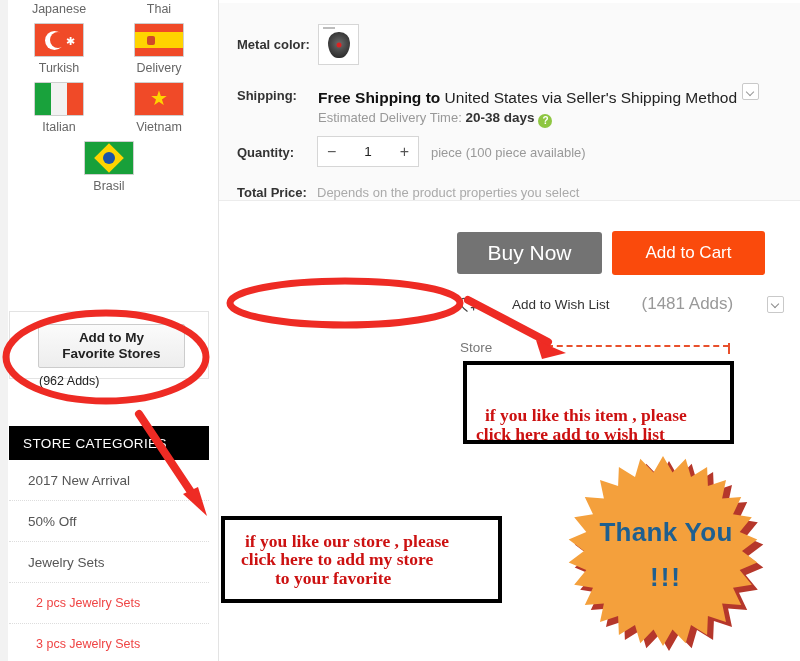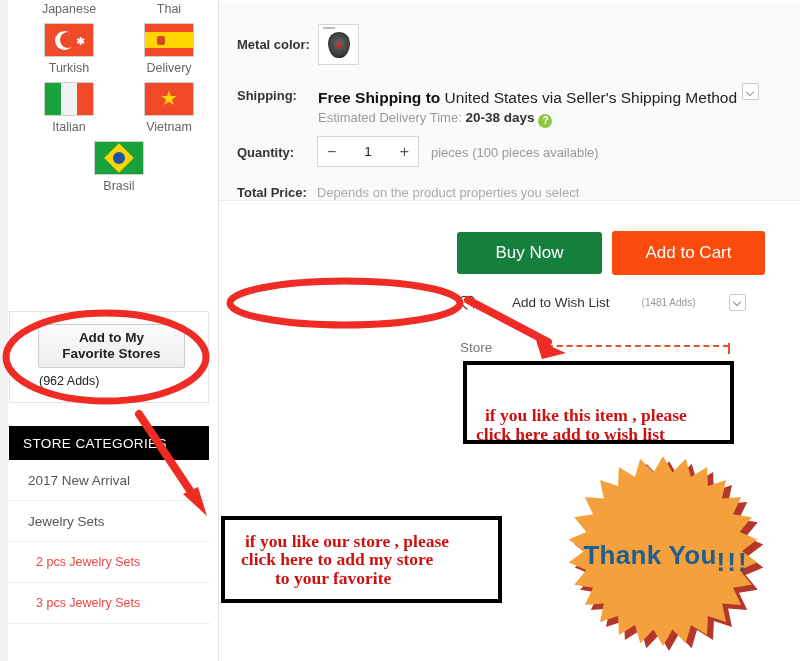--- a/index.html
+++ b/index.html
@@ -13,21 +13,21 @@
   }
   #root{position:relative;width:800px;height:661px;}
 
   
   .sidebar{position:absolute;left:0;top:0;width:219px;height:661px;background:#fff;}
   .sidebar-gutter{position:absolute;left:0;top:0;width:8px;height:661px;background:#f2f2f2;}
   .sidebar-inner{position:absolute;left:8px;top:0;width:211px;height:661px;background:#fff;
                  border-right:1px solid #e3e3e3;box-sizing:border-box;}
 
   
-  .lang-panel{position:absolute;left:19px;top:0;width:200px;}
+  .lang-panel{position:absolute;left:9px;top:0;width:200px;}
   .lang-row{display:flex;}
   .lang-cell{width:100px;text-align:center;}
   .lang-label{font-size:12.5px;color:#666;line-height:16px;padding-top:1px;padding-bottom:2px;}
   .flag{width:50px;height:34px;margin:4px auto 2px;border:1px solid #cfcfcf;box-sizing:border-box;
         position:relative;overflow:hidden;border-radius:1px;}
   .flag.tr{background:#f04a28;}
   .flag.tr .crescent{position:absolute;left:10px;top:7px;width:19px;height:19px;border-radius:50%;
         background:#fff;}
   .flag.tr .crescent-cut{position:absolute;left:15px;top:8px;width:16px;height:16px;border-radius:50%;
         background:#f04a28;}
@@ -45,21 +45,21 @@
   .flag.vn .star{position:absolute;left:50%;top:50%;transform:translate(-50%,-55%);
         color:#ffd400;font-size:20px;line-height:20px;}
   .flag.br{background:#18a03a;}
   .flag.br .rhomb{position:absolute;left:50%;top:50%;transform:translate(-50%,-50%) rotate(45deg);
         width:21px;height:21px;background:#ffd400;}
   .flag.br .globe{position:absolute;left:50%;top:50%;transform:translate(-50%,-50%);
         width:12px;height:12px;border-radius:50%;background:#1b53a8;}
   .lang-single{width:200px;text-align:center;}
 
   
-  .fav-box{position:absolute;left:9px;top:311px;width:200px;height:92px;background:#fff;
+  .fav-box{position:absolute;left:9px;top:311px;width:200px;height:68px;background:#fff;
            border:1px solid #e3e3e3;box-sizing:border-box;}
   .fav-btn{position:absolute;left:28px;top:12px;width:147px;height:44px;
            background:linear-gradient(#fbfbfb,#ededed);border:1px solid #cccccc;
            border-radius:2px;box-sizing:border-box;
            display:flex;flex-direction:column;align-items:center;justify-content:center;
            font-size:13.5px;font-weight:bold;color:#222;line-height:16px;cursor:pointer;}
   .fav-adds{position:absolute;left:29px;top:62px;font-size:12.5px;color:#222;}
 
   
   .cat-head{position:absolute;left:9px;top:426px;width:200px;height:34px;background:#000;
@@ -102,30 +102,30 @@
   .qty-box{position:absolute;left:98px;top:133px;width:102px;height:31px;background:#fff;
            border:1px solid #d6d6d6;box-sizing:border-box;display:flex;align-items:center;
            justify-content:space-between;padding:0 9px;}
   .qty-btn{font-size:16px;color:#555;cursor:pointer;line-height:16px;user-select:none;}
   .qty-val{font-size:13.5px;color:#222;}
   .qty-note{position:absolute;left:212px;top:142px;font-size:13px;color:#999;}
 
   .total-note{position:absolute;left:98px;top:182px;font-size:13px;color:#aaa;}
 
   
-  .buy-btn{position:absolute;left:238px;top:232px;width:145px;height:42px;background:#15803d;
-           border-radius:3px;color:#fff;font-size:17px;display:flex;align-items:center;
+  .buy-btn{position:absolute;left:238px;top:232px;width:145px;height:42px;background:#737373;
+           border-radius:3px;color:#fff;font-size:21px;display:flex;align-items:center;
            justify-content:center;cursor:pointer;}
   .cart-btn{position:absolute;left:393px;top:231px;width:153px;height:44px;background:#fa4a0c;
             border-radius:3px;color:#fff;font-size:17px;display:flex;align-items:center;
             justify-content:center;cursor:pointer;}
 
   .wish-row{position:absolute;left:240px;top:294px;display:flex;align-items:center;cursor:pointer;gap:28px;}
   .wish-txt{font-size:13.5px;color:#333;margin-left:6px;}
-  .wish-cnt{font-size:10px;color:#999;margin-left:4px;}
+  .wish-cnt{font-size:17px;color:#999;margin-left:4px;}
   .wish-caret{display:inline-block;width:15px;height:15px;border:1px solid #c9c9c9;border-radius:2px;
               background:#fff;margin-left:6px;position:relative;cursor:pointer;}
   .wish-caret:after{content:"";position:absolute;left:3.5px;top:4px;width:5px;height:5px;
               border-right:1.6px solid #8a8a8a;border-bottom:1.6px solid #8a8a8a;
               transform:rotate(45deg);}
 
   .store-row{position:absolute;left:241px;top:340px;font-size:13.5px;color:#777;}
   .store-dash{position:absolute;left:328px;top:345px;width:182px;height:0;
               border-top:2px dashed #e8502c;}
   .store-dash:before{content:"";position:absolute;left:-2px;top:-5px;width:5px;height:13px;
@@ -143,21 +143,21 @@
   .note-wish{left:463px;top:361px;width:271px;height:83px;font-size:17.5px;padding:0 9px;}
   .note-wish div:first-child{padding-left:9px;margin-top:44px;}
   .note-store{left:221px;top:516px;width:281px;height:87px;font-size:17.5px;padding:0 6px;}
   .note-store div:nth-child(1){padding-left:14px;}
   .note-store div:nth-child(2){padding-left:10px;}
   .note-store div:nth-child(3){padding-left:0px;margin-left:44px;}
 
   
   .thanks{position:absolute;left:563px;top:456px;width:206px;height:198px;}
   .thanks .txt{position:absolute;left:0;top:0;width:206px;height:198px;
-       display:flex;flex-direction:row;align-items:center;justify-content:center;
+       display:flex;flex-direction:column;align-items:center;justify-content:center;
        color:#1f5f8f;font-weight:bold;font-family:"Liberation Sans", sans-serif;}
   .thanks .t1{font-size:26px;letter-spacing:.3px;}
   .thanks .t2{font-size:26px;margin-top:14px;letter-spacing:2px;}
 </style>
 </head>
 <body>
 
 <div id="root">
 
   <div class="sidebar">
@@ -227,20 +227,23 @@
       </div>
       <div class="fav-adds">(962 Adds)</div>
     </div>
 
     <div class="cat-head">STORE CATEGORIES</div>
     <div class="cat-list">
       <div class="cat-item">
         <span>2017 New Arrival</span>
       </div>
       <div class="cat-item">
+        <span>50% Off</span>
+      </div>
+      <div class="cat-item">
         <span>Jewelry Sets</span>
       </div>
       <div class="cat-item sub">
         <span>2 pcs Jewelry Sets</span>
       </div>
       <div class="cat-item sub">
         <span>3 pcs Jewelry Sets</span>
       </div>
     </div>
   </div>
@@ -263,21 +266,21 @@
         <span>Estimated Delivery Time:</span>
         <b>20-38 days</b><span class="help-icon">?</span>
       </div>
 
       <div class="rlabel" style="top:142px">Quantity:</div>
       <div class="qty-box">
         <span class="qty-btn">−</span>
         <span class="qty-val">1</span>
         <span class="qty-btn">+</span>
       </div>
-      <div class="qty-note">pieces (100 pieces available)</div>
+      <div class="qty-note">piece (100 piece available)</div>
 
       <div class="rlabel" style="top:182px">Total Price:</div>
       <div class="total-note">Depends on the product properties you select</div>
     </div>
 
     <div class="buy-btn">Buy Now</div>
     <div class="cart-btn">Add to Cart</div>
 
     <div class="wish-row">
       <svg width="19" height="17" viewBox="0 0 19 17">

